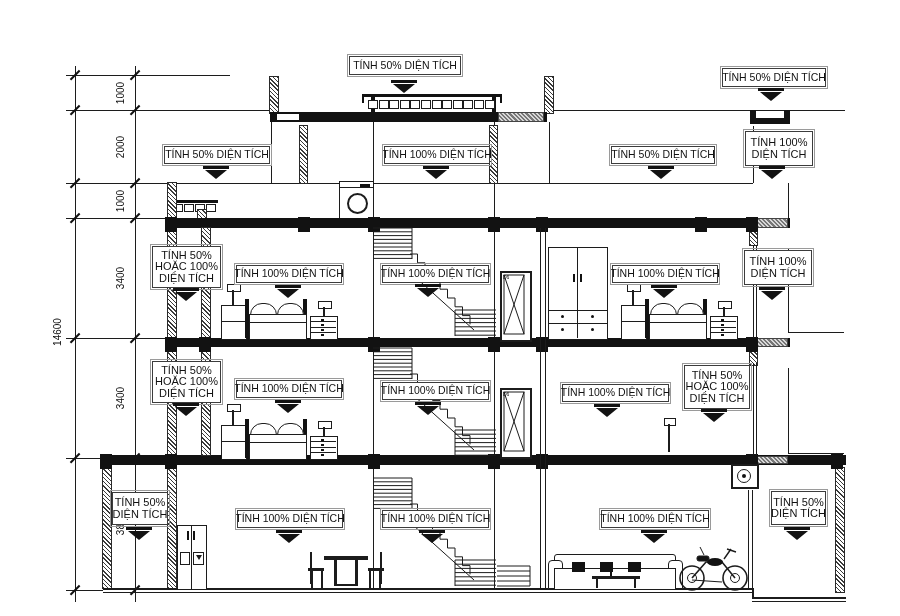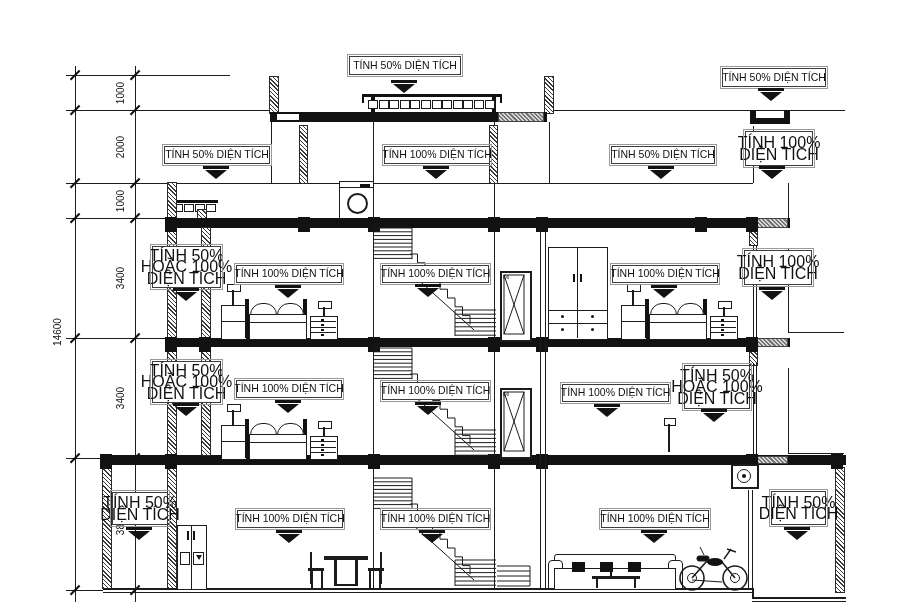--- a/index.html
+++ b/index.html
@@ -7,21 +7,21 @@
       font-family:"Liberation Sans","DejaVu Sans",sans-serif;color:#111}
   .abs{position:absolute}
   .ln{background:#1c1c1c}
   .blk{background:#121212}
   .wht{background:#fff}
   .hatch{background:repeating-linear-gradient(45deg,#3a3a3a 0,#3a3a3a 1px,#fff 1px,#fff 3px);outline:1px solid #2a2a2a}
   .ghatch{background:repeating-linear-gradient(45deg,#777 0,#777 1.5px,#d8d8d8 1.5px,#d8d8d8 3px);outline:1px solid #444}
   .box{border:1px solid #3c3c3c;outline:1px solid #9a9a9a;outline-offset:1.5px;background:#fff;
        display:flex;flex-direction:column;align-items:center;justify-content:center;text-align:center;
        font-size:10.5px;line-height:11.5px;white-space:nowrap;z-index:30}
-  .box.small{font-size:16px;line-height:11.5px}
+  .box.small{font-size:11px;line-height:11.5px}
   .abar{height:3px;background:#121212;z-index:30}
   .atri{width:0;height:0;border-left:11px solid transparent;border-right:11px solid transparent;
         border-top:9px solid #121212;z-index:30}
   .dimtext{font-size:10px;transform:translate(-50%,-50%) rotate(-90deg);white-space:nowrap}
   .tick{width:13px;height:1.8px;background:#111;transform:translate(-50%,-50%) rotate(-45deg)}
   .frame{border:1.4px solid #1c1c1c;background:#fff}
   .thin{border:1px solid #1c1c1c;background:#fff}
   svg{position:absolute;overflow:visible}
   svg line,svg polyline,svg path,svg circle,svg rect{stroke:#1c1c1c}
 </style>

